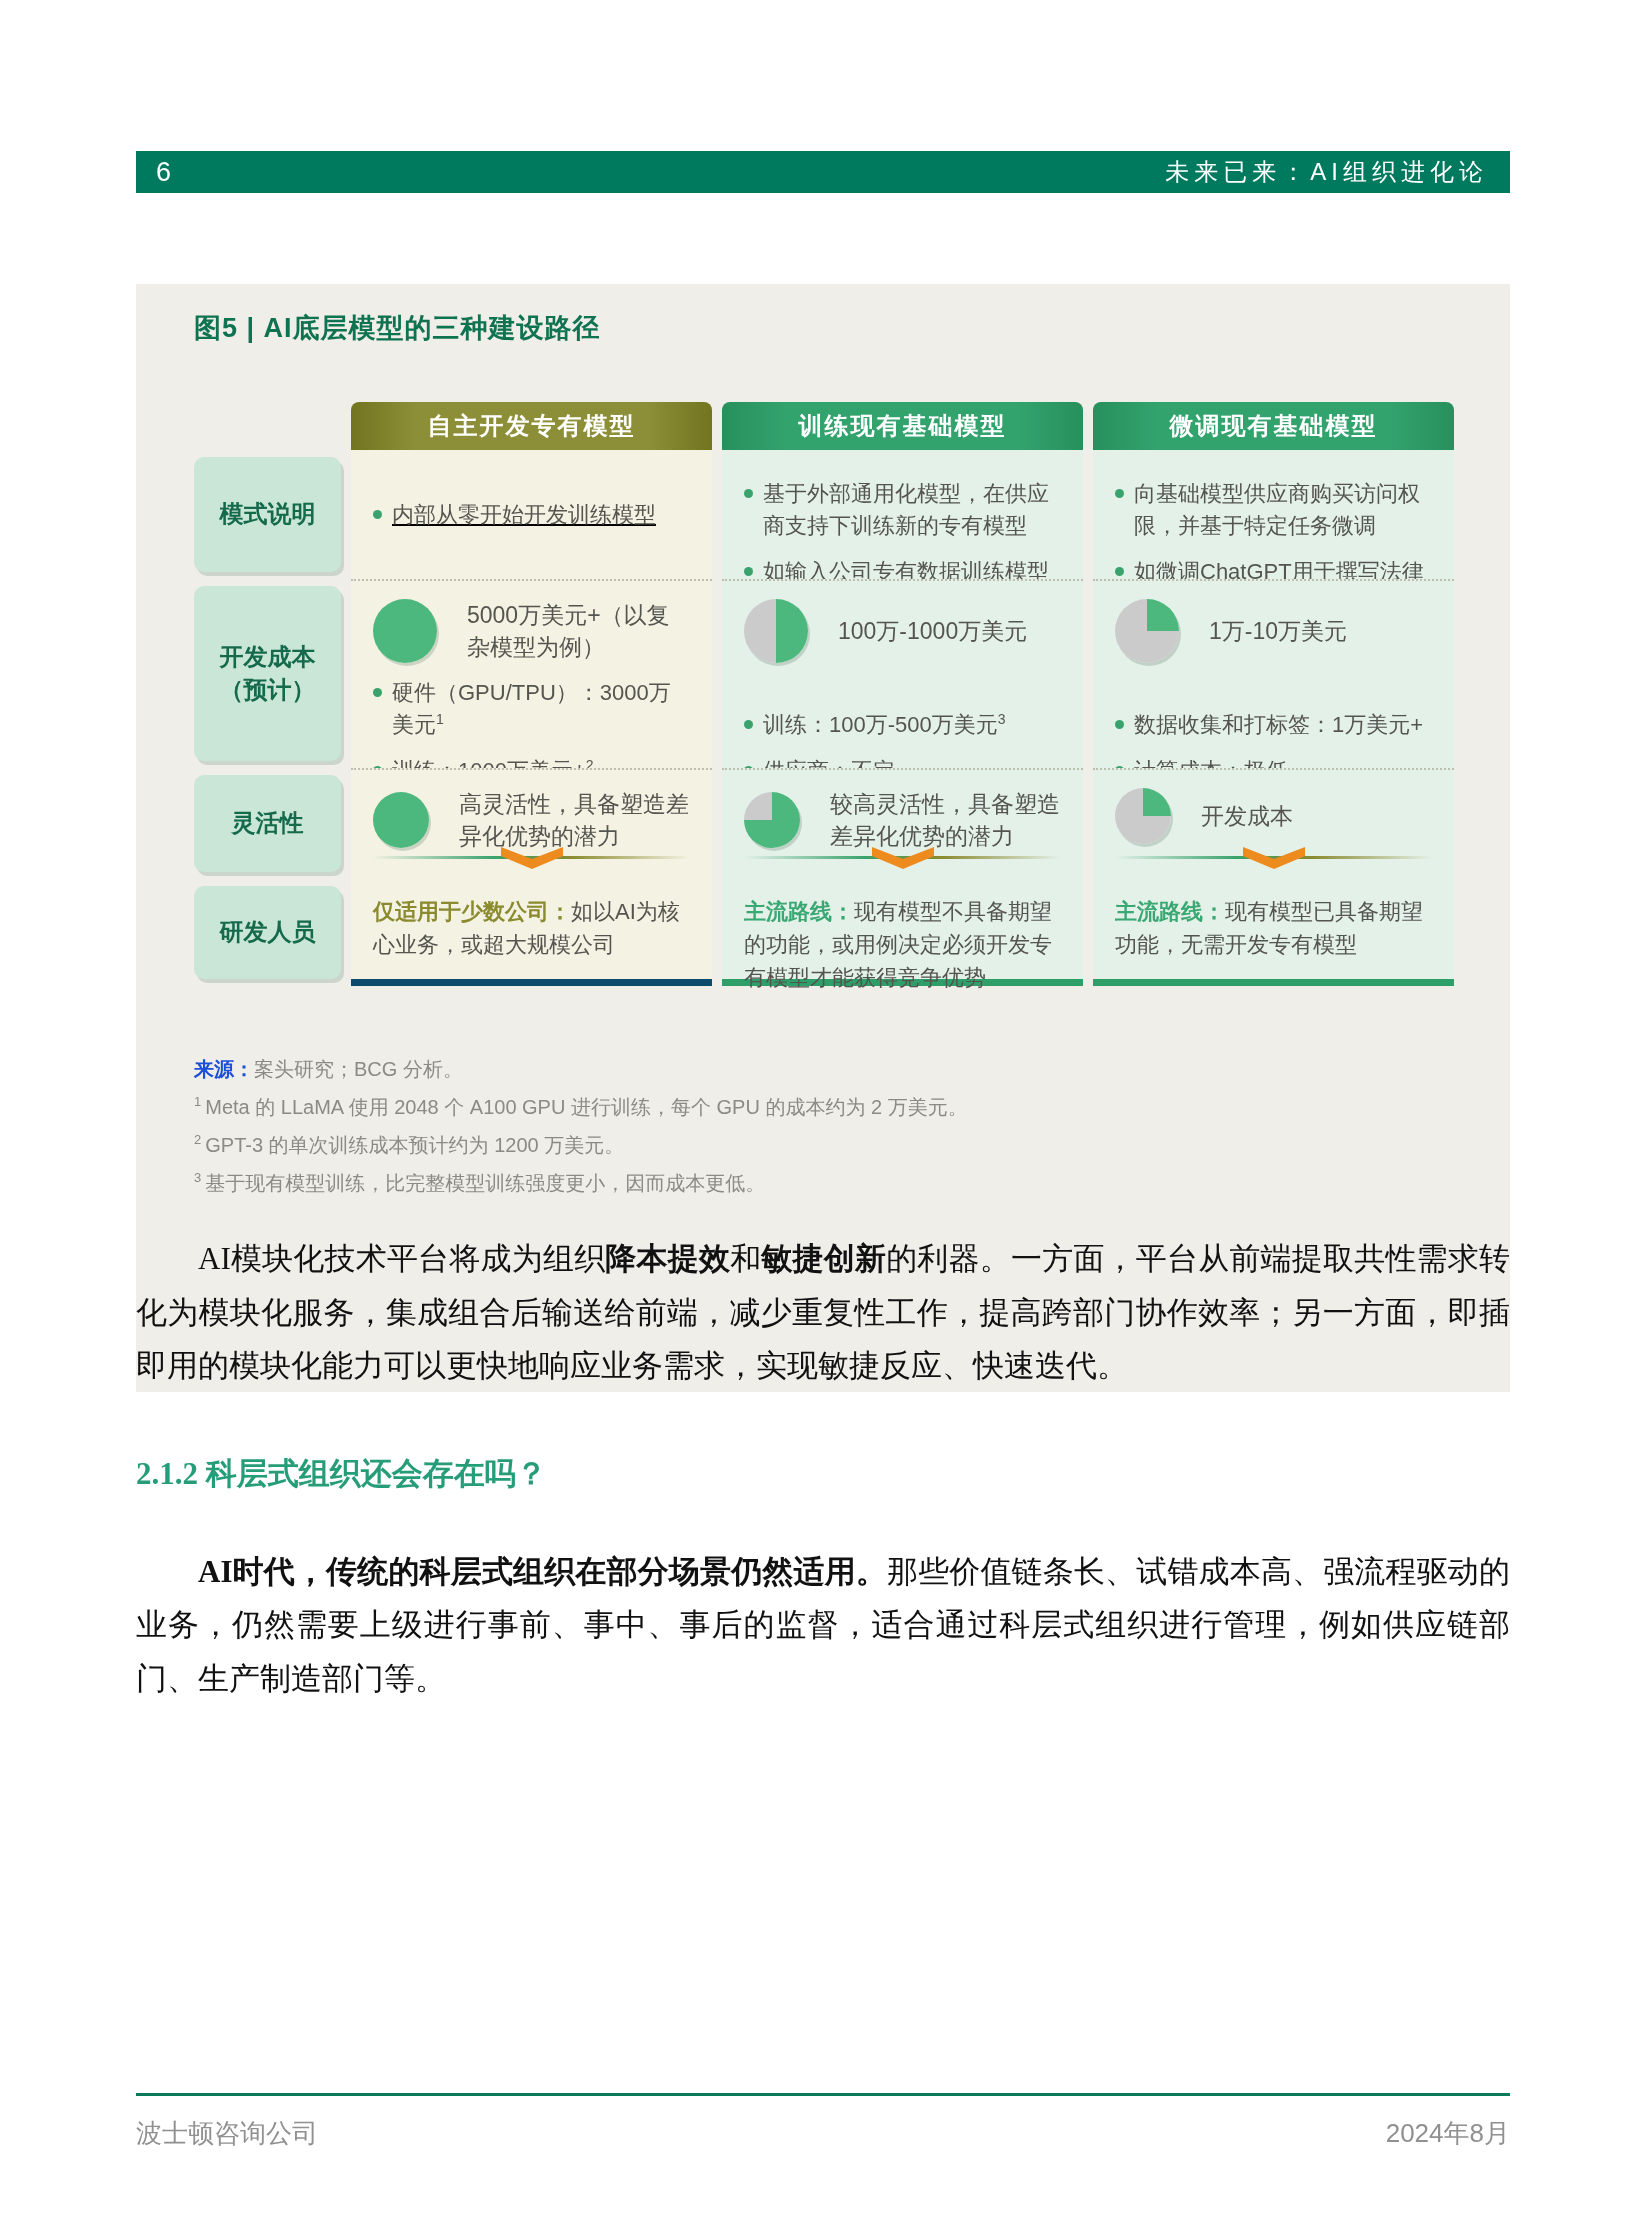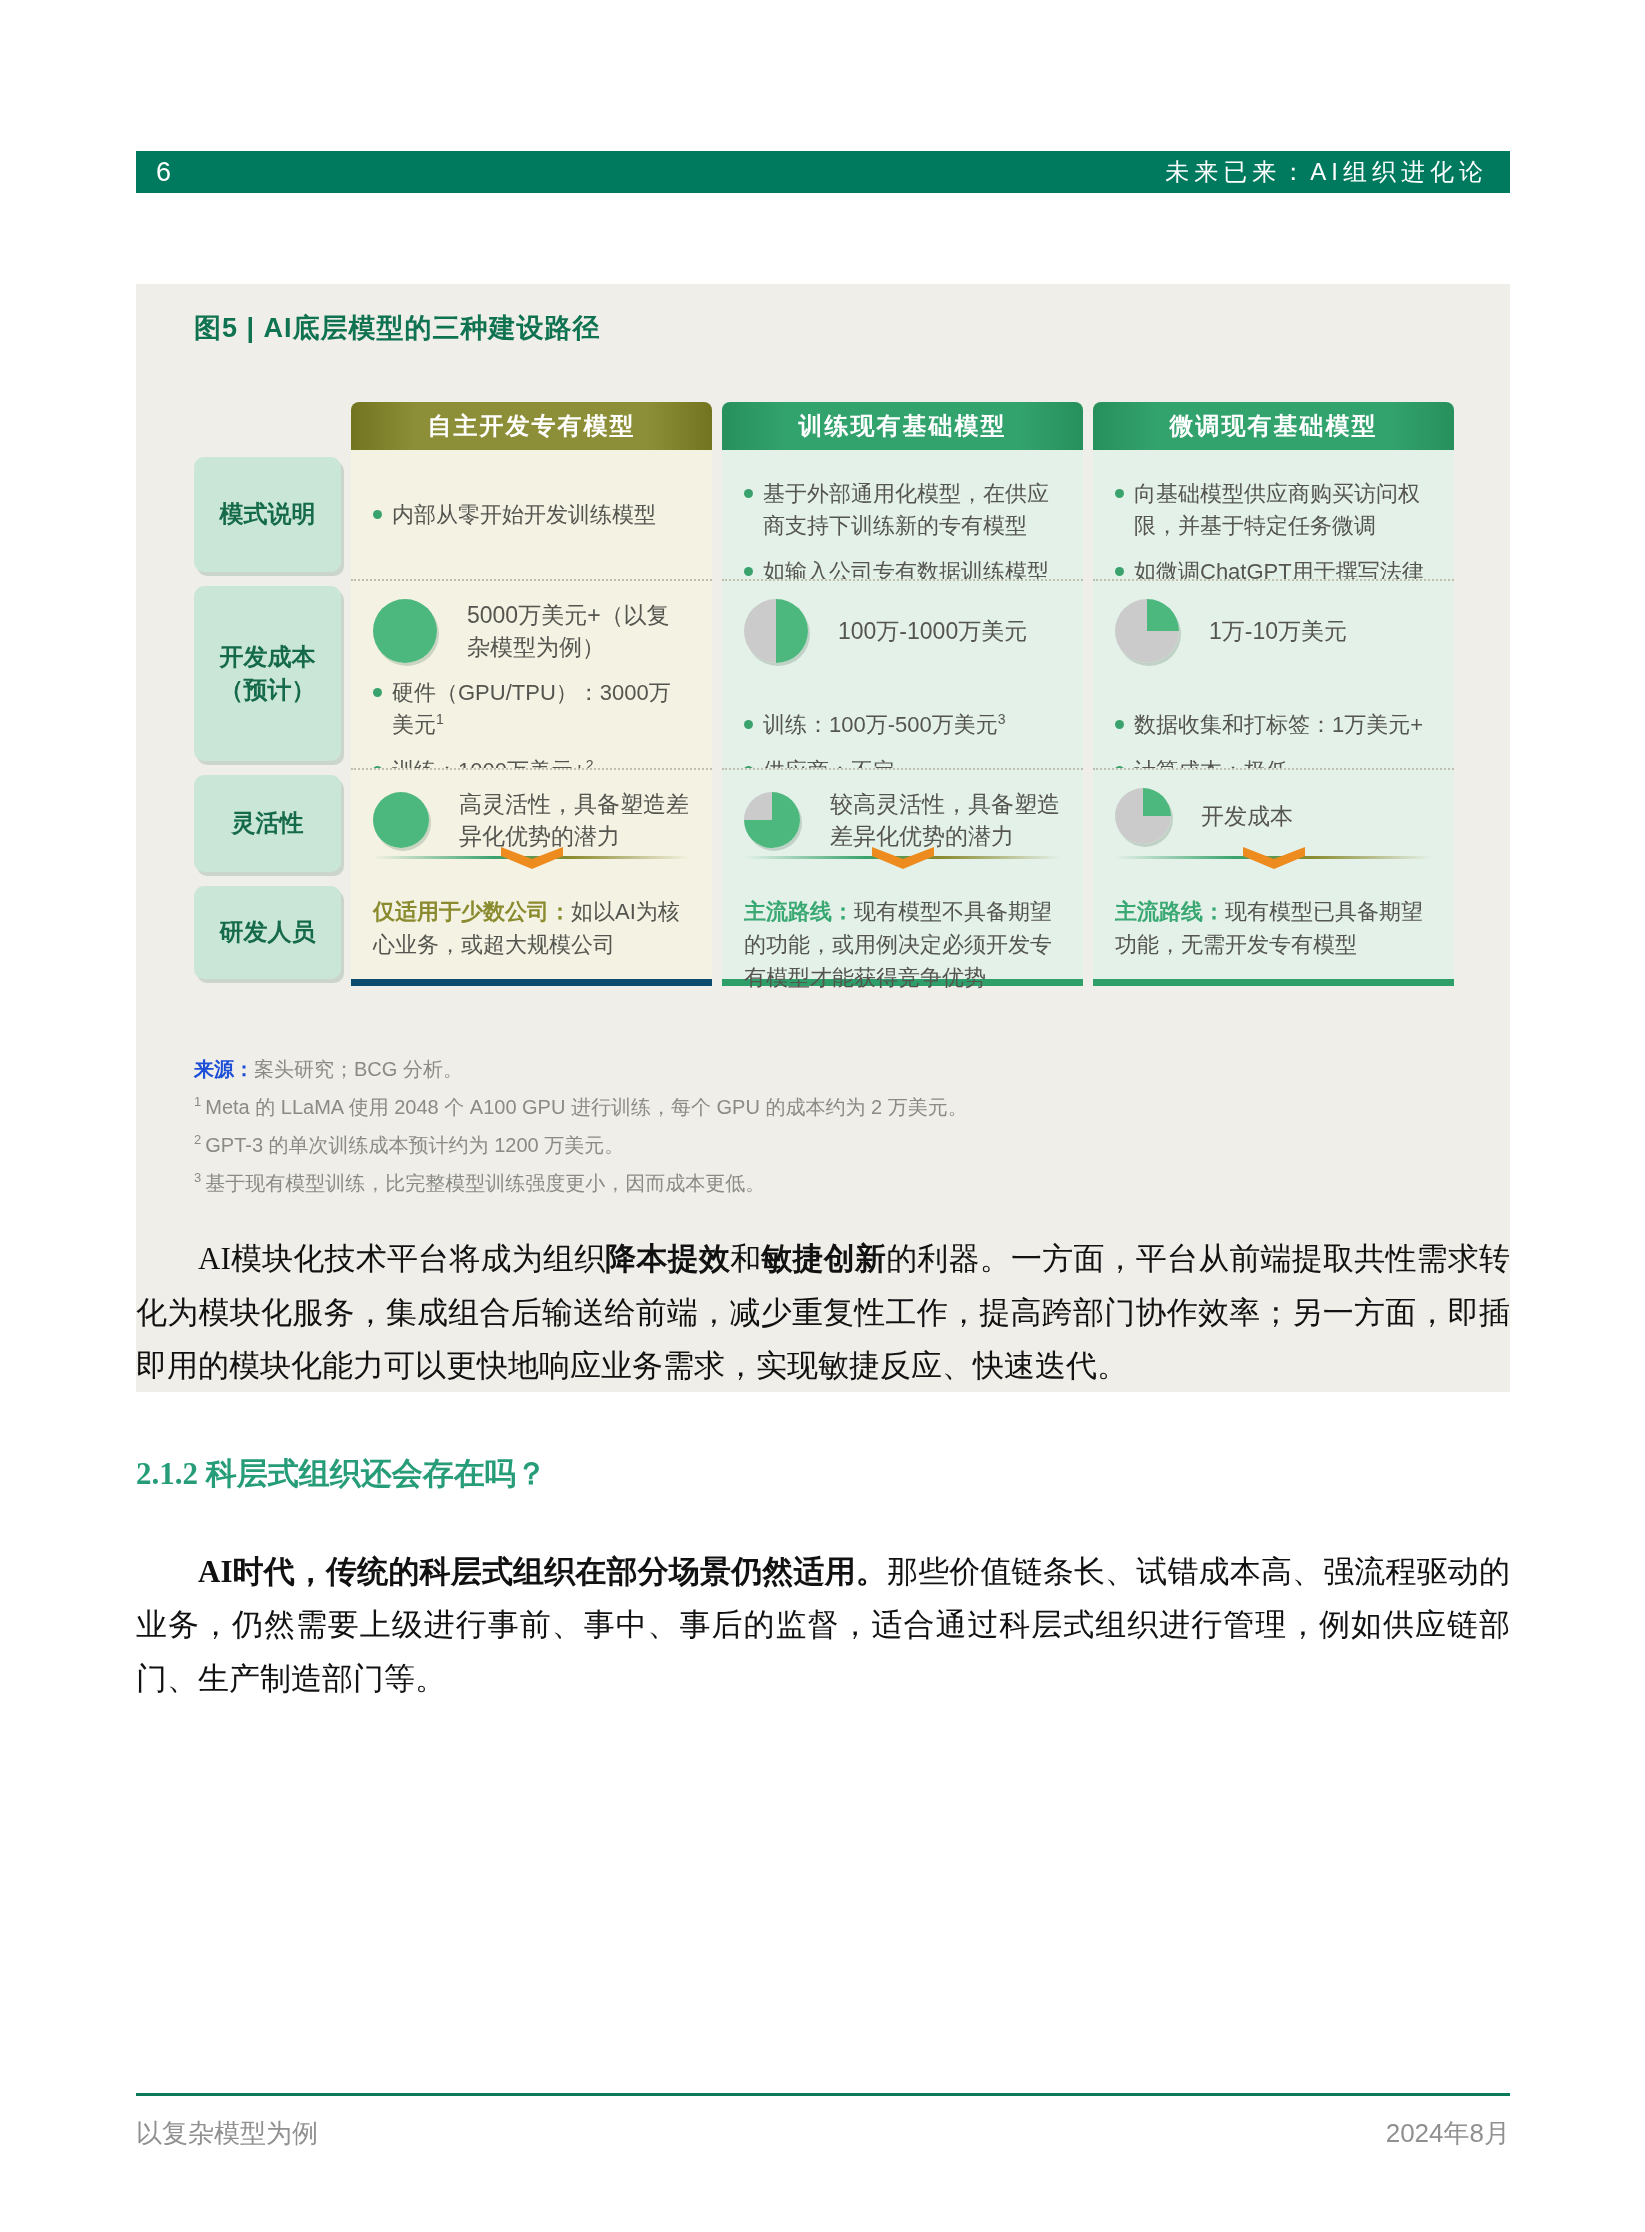--- a/index.html
+++ b/index.html
@@ -61,21 +61,21 @@
   .cell.bottom1 { border-bottom:7px solid #0c4a6e; }
   .cell.bottom23 { border-bottom:7px solid #2f9f6a;font-family:Liberation Serif, serif; }
 
   .bullet { display:flex; align-items:flex-start; margin-top:14px; }
   .dot { flex:0 0 auto; width:9px; height:9px; border-radius:50%; background:#3aa36d; margin:11px 10px 0 0; }
   .bt { font-size:22px; color:#555550; line-height:1.45; }
   .bt sup { font-size:14px; }
 
   .mode-cell { display:flex; flex-direction:column; justify-content:flex-start; padding-top:14px; }
   .mode-cell.center-one { justify-content:center; padding-top:0; }
-  .mode-cell.center-one .bullet { margin-top:0; }
+  .mode-cell.center-one .bullet { margin-top:0;text-decoration:underline; }
 
   .pie-row { display:flex; align-items:center; margin-top:18px; }
   .pie {
     flex:0 0 auto; width:64px; height:64px; border-radius:50%;
     box-shadow:2px 3px 0 rgba(110,140,120,0.30);
   }
   .pie.small { width:56px; height:56px; }
   .pie-text { margin-left:30px; font-size:23px; color:#555550; line-height:1.4; }
 
   .flex-cell { position:relative; }
@@ -280,19 +280,19 @@
 
     <div class="section-heading">2.1.2 科层式组织还会存在吗？</div>
 
     <p><span class="b">AI时代，传统的科层式组织在部分场景仍然适用。</span><span>那些价值链条长、试错成本高、强流程驱动的业务，仍然需要上级进行事前、事中、事后的监督，适合通过科层式组织进行管理，例如供应链部门、生产制造部门等。</span></p>
 
   </div>
 
   <div class="footer">
     <div class="footer-rule"></div>
     <div class="footer-row">
-      <span>以复杂模型为例</span>
+      <span>波士顿咨询公司</span>
       <span>2024年8月</span>
     </div>
   </div>
 
 </div>
 
 
 </body></html>

